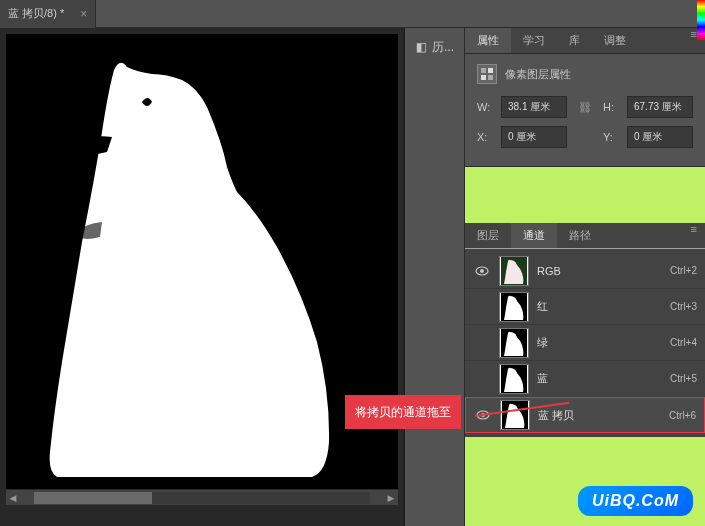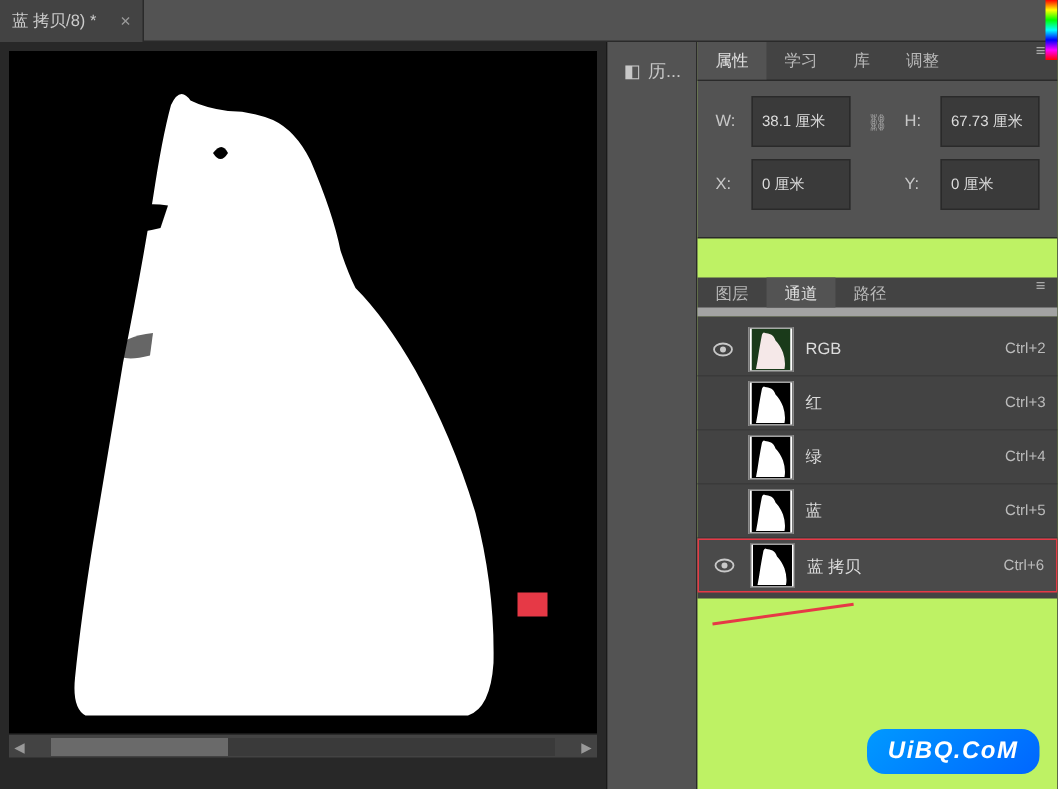--- a/index.html
+++ b/index.html
@@ -17,24 +17,24 @@
 .right-panel{flex:1;background:#bef264;display:flex;flex-direction:column}
 .prop-section{border-bottom:1px solid #2a2a2a}
 .prop-tabs{display:flex;height:26px;background:#434343;border-bottom:1px solid #2a2a2a}
 .prop-tab{padding:0 12px;display:flex;align-items:center;font-size:11px;color:#b8b8b8;cursor:pointer}
 .prop-tab.active{background:#535353;color:#e0e0e0}
 .prop-body{padding:10px 12px;background:#535353}
 .pixel-layer{display:flex;align-items:center;gap:8px;margin-bottom:12px}
 .pixel-icon{width:20px;height:20px;background:#666;border:1px solid #888;display:flex;align-items:center;justify-content:center}
 .dim-row{display:flex;align-items:center;gap:8px;margin-bottom:8px}
 .dim-label{width:16px;color:#c8c8c8}
-.dim-input{width:66px;height:34px;background:#3a3a3a;border:1px solid #2a2a2a;color:#ddd;padding:0 6px;font-size:10px;display:flex;align-items:center}
+.dim-input{width:66px;height:22px;background:#3a3a3a;border:1px solid #2a2a2a;color:#ddd;padding:0 6px;font-size:10px;display:flex;align-items:center}
 .link-icon{width:20px;text-align:center;color:#aaa}
 .color-strip{position:absolute;right:0;top:0;width:8px;height:40px;background:linear-gradient(to bottom,#ff0000,#ffff00,#00ff00,#00ffff,#0000ff,#ff00ff,#ff0000)}
-.ch-tabs{display:flex;height:26px;background:#434343;border-bottom:6px solid #a3a3a3;margin-top:26px}
+.ch-tabs{display:flex;height:26px;background:#434343;border-bottom:1px solid #a3a3a3;margin-top:56px}
 .ch-body{background:#434343;padding:4px 0}
 .ch-row{display:flex;align-items:center;height:36px;padding:0 8px;gap:8px;border-bottom:1px solid #3a3a3a}
 .ch-row.selected{border:1px solid #e63946;background:#4a4a4a}
 .vis-col{width:18px;display:flex;justify-content:center}
 .thumb{width:30px;height:30px;background:#fff;border:1px solid #777;display:flex;align-items:center;justify-content:center;overflow:hidden}
 .thumb svg{width:26px;height:28px}
 .ch-name{flex:1;font-size:11px;color:#ddd}
 .ch-shortcut{font-size:10px;color:#bbb}
 .callout{position:absolute;left:345px;top:395px;background:#e63946;color:#fff;padding:8px 10px;font-size:12px;line-height:1.5;z-index:10}
 .callout-line{position:absolute;left:475px;top:415px;width:95px;height:2px;background:#e63946;transform:rotate(-8deg);transform-origin:left;z-index:9}
@@ -86,20 +86,31 @@
     <div class="color-strip"></div>
     <div class="prop-section">
       <div class="prop-tabs">
         <div class="prop-tab active">属性</div>
         <div class="prop-tab">学习</div>
         <div class="prop-tab">库</div>
         <div class="prop-tab">调整</div>
         <div class="panel-menu">≡</div>
       </div>
       <div class="prop-body">
+        <div class="pixel-layer">
+          <div class="pixel-icon">
+            <svg width="14" height="14" viewBox="0 0 14 14">
+                <rect x="1" y="1" width="5" height="5" fill="#aaa"></rect>
+                <rect x="8" y="1" width="5" height="5" fill="#ddd"></rect>
+                <rect x="1" y="8" width="5" height="5" fill="#ddd"></rect>
+                <rect x="8" y="8" width="5" height="5" fill="#aaa"></rect>
+              </svg>
+          </div>
+          <span>像素图层属性</span>
+        </div>
         <div class="dim-row">
           <span class="dim-label">W:</span>
           <div class="dim-input">38.1 厘米</div>
           <span class="link-icon">⛓</span>
           <span class="dim-label">H:</span>
           <div class="dim-input">67.73 厘米</div>
         </div>
         <div class="dim-row">
           <span class="dim-label">X:</span>
           <div class="dim-input">0 厘米</div>
@@ -180,16 +191,17 @@
             </svg>
           </div>
     <div class="ch-name">蓝 拷贝</div>
     <div class="ch-shortcut">Ctrl+6</div>
         </div>
       </div>
   </div>
 </div>
 
 <div class="callout">
+  <div>将拷贝的通道拖至</div>
 </div>
 <div class="callout-line"></div>
 
 <div class="watermark">UiBQ.CoM</div>
 
 </body></html>

